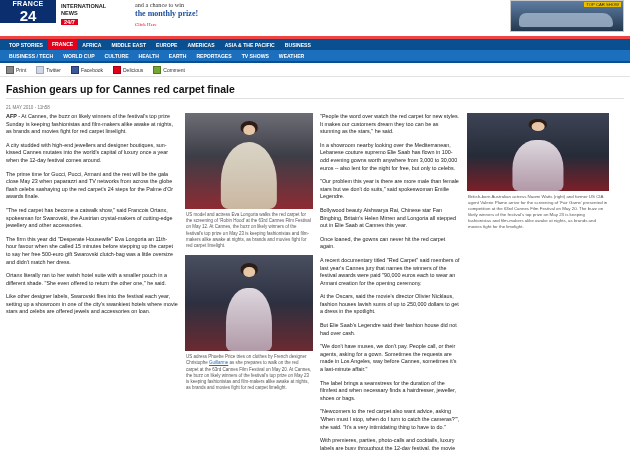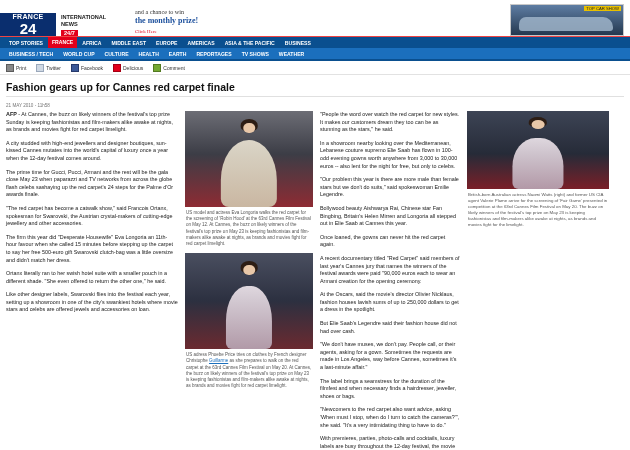--- a/index.html
+++ b/index.html
@@ -6,21 +6,21 @@
   body{
     width:630px;height:450px;overflow:hidden;
     background:#ffffff;
     font-family:"Liberation Sans", sans-serif;
     font-size:5.4px;
     color:#111;
   }
   .page{position:relative;width:630px;height:450px;}
 
   
-  .topbar{display:flex;align-items:flex-end;height:36px;background:#ffffff;border-bottom:1px solid #ef4444;}
+  .topbar{display:flex;align-items:flex-start;height:36px;background:#ffffff;border-bottom:3px solid #ef4444;}
   .logo{width:56px;background:#0a2e6e;display:flex;flex-direction:column;justify-content:center;align-items:center;color:#fff;}
   .logo .l1{font-size:7px;font-weight:bold;letter-spacing:.3px;line-height:8px;}
   .logo .l2{font-size:15px;font-weight:bold;line-height:15px;color:#ffffff;}
   .chan{width:66px;padding:3px 4px 0 5px;}
   .chan .c1{font-size:5.6px;font-weight:bold;color:#222;line-height:6.5px;}
   .chan .c2{font-size:5.6px;font-weight:bold;color:#222;line-height:6.5px;}
   .chan .c3{display:inline-block;margin-top:3px;background:#e2001a;color:#fff;font-size:5.6px;font-weight:bold;padding:0 3px;}
   .promo{flex:1;display:flex;align-items:center;background:#ffffff;padding-left:4px;font-family:Liberation Serif, serif;}
   .promo .ptxt{font-size:6.2px;color:#333;line-height:9px;}
   .promo .pbig{font-size:8px;font-weight:bold;color:#1b4f9c;}

